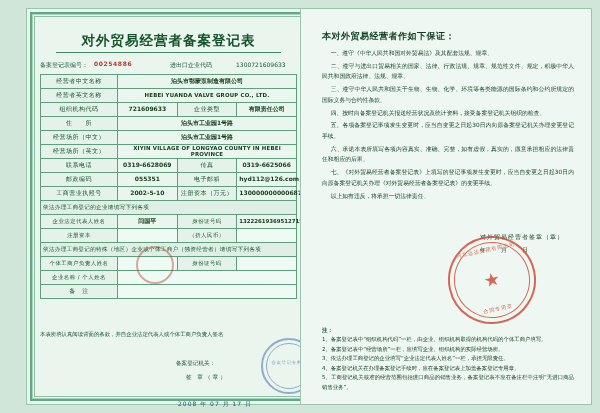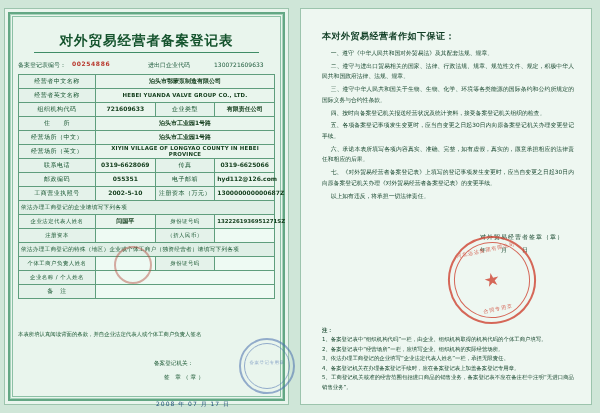--- a/index.html
+++ b/index.html
@@ -9,21 +9,21 @@
     font-family:"DejaVu Sans","Liberation Sans",sans-serif;
     overflow:hidden;
     position:relative;
   }
   
   .sheet{
     position:absolute;top:8px;bottom:8px;
     background:#eaf5ee;
     box-shadow:0 0 0 1px #9cc4ad inset;
   }
-  #left-page{left:4px;width:285px;background:#e9f5ed;}
+  #left-page{left:26px;width:285px;background:#e9f5ed;}
   #right-page{left:300px;width:292px;background:#eef7f1;}
 
   
   .orn{
     position:absolute;left:4px;right:4px;top:4px;bottom:4px;
     border:2px solid #63a784;
     box-shadow:0 0 0 1px #a7d2bb inset;
   }
   .orn:after{
     content:"";position:absolute;left:2px;right:2px;top:2px;bottom:2px;

